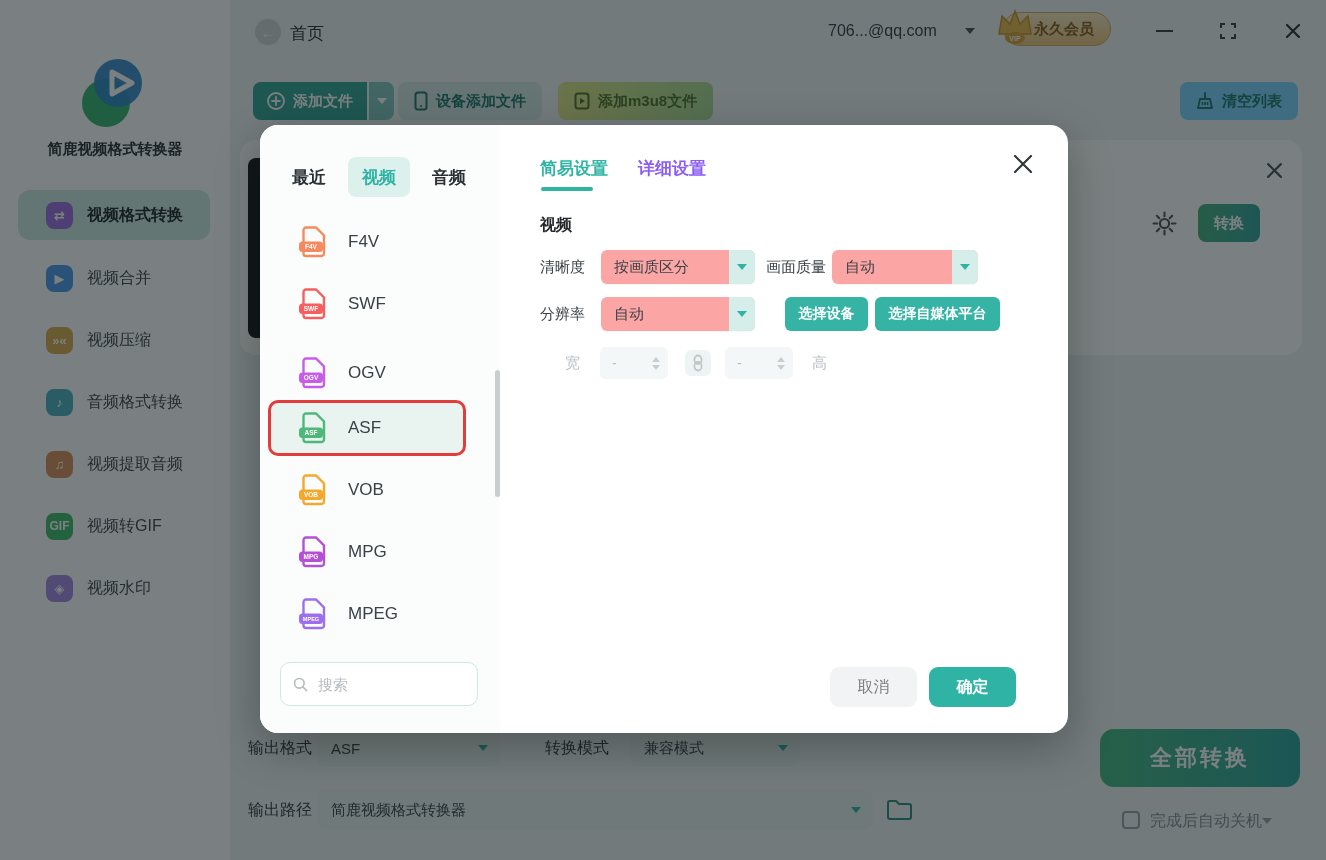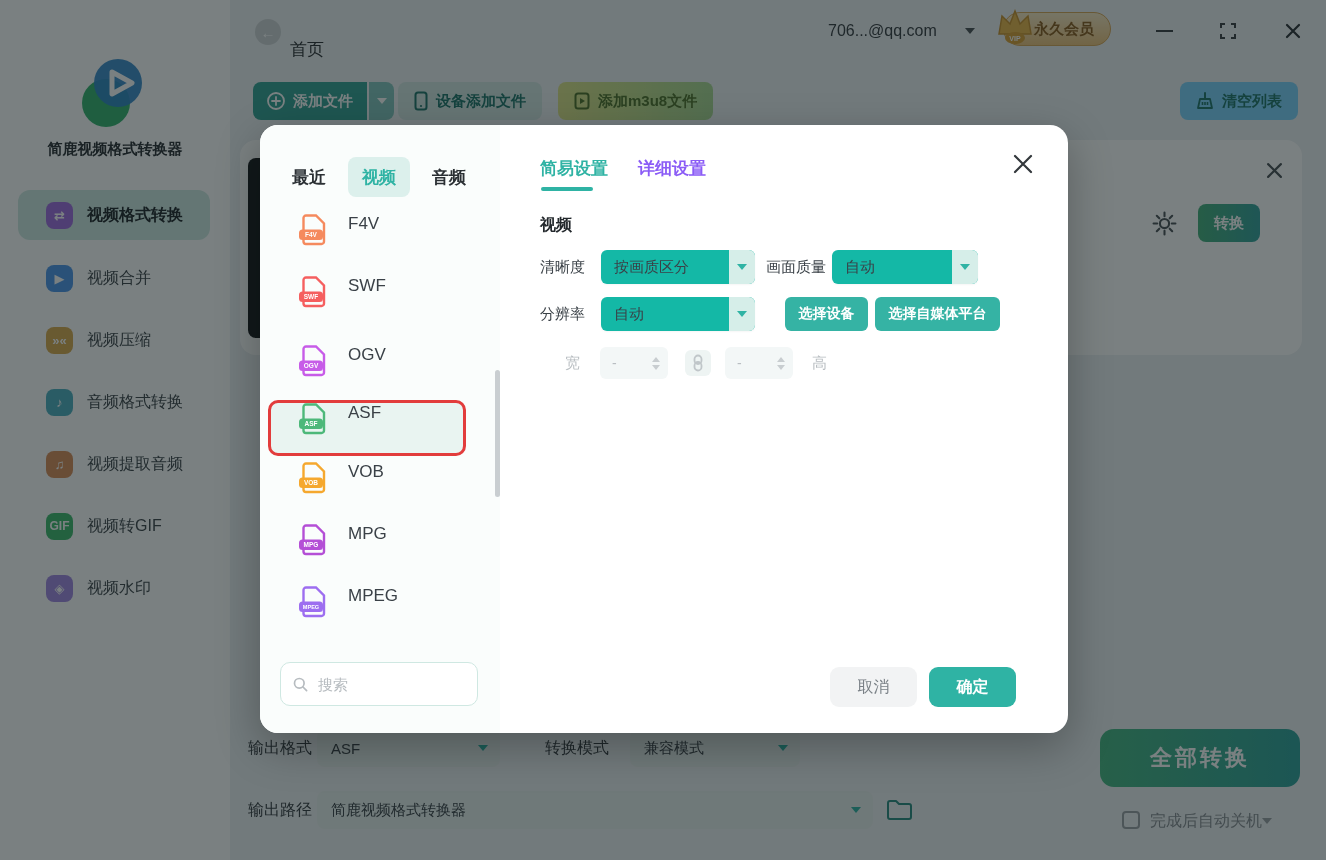--- a/index.html
+++ b/index.html
@@ -10,21 +10,21 @@
   
   .sidebar{left:0;top:0;width:230px;height:860px;background:#ffffff;}
   .app-title{left:0;top:140px;width:230px;text-align:center;font-size:15px;font-weight:bold;color:#2b3034;}
   .side-item{left:18px;width:192px;height:50px;border-radius:12px;display:flex;align-items:center;padding-left:28px;cursor:pointer;}
   .side-item.active{background:#cfe9e2;}
   .side-ico{width:27px;height:27px;border-radius:8px;color:#fff;display:flex;align-items:center;justify-content:center;font-size:13px;font-weight:bold;flex:0 0 27px;}
   .side-label{margin-left:14px;font-size:16px;color:#3f464b;}
   .side-item.active .side-label{font-weight:bold;color:#20262a;}
 
   .back-circle{width:26px;height:26px;border-radius:50%;background:#ced3d5;color:#fff;display:flex;align-items:center;justify-content:center;font-size:15px;}
-  .home-label{font-size:17px;color:#2b3034;margin-top:16px;}
+  .home-label{font-size:17px;color:#2b3034;}
   .account{font-size:16px;color:#363c41;}
   .caret-dn{width:0;height:0;border-left:5px solid transparent;border-right:5px solid transparent;border-top:6px solid #4a5055;display:inline-block;}
 
   .vip-pill{height:34px;border-radius:17px;background:linear-gradient(180deg,#f7e7c2,#ecc27c);border:1px solid #d8a657;display:flex;align-items:center;padding:0 16px 0 30px;font-size:15px;font-weight:bold;color:#8a5d20;}
 
   .winbtn{width:26px;height:26px;display:flex;align-items:center;justify-content:center;cursor:pointer;}
 
   .tbtn{height:38px;display:flex;align-items:center;justify-content:center;font-size:15px;font-weight:bold;cursor:pointer;}
   .btn-add{background:#33a294;color:#fff;border-radius:8px 0 0 8px;padding:0 14px;gap:8px;}
   .btn-add-arrow{background:#84c6be;border-radius:0 8px 8px 0;width:25px;margin-left:2px;}
@@ -45,35 +45,35 @@
   .chk-label{font-size:16px;color:#878d92;}
 
   
   .overlay{left:0;top:0;width:1326px;height:860px;background:rgba(13,23,26,0.55);z-index:50;}
 
   
   .modal{left:260px;top:125px;width:808px;height:608px;background:#fff;border-radius:18px;z-index:100;box-shadow:0 14px 44px rgba(0,0,0,.28);}
   .modal-left{left:0;top:0;width:240px;height:608px;background:#fafdfc;border-radius:18px 0 0 18px;}
   .mtab{height:40px;display:flex;align-items:center;justify-content:center;font-size:17px;font-weight:bold;color:#2b3034;cursor:pointer;padding:0 6px;border-radius:8px;}
   .mtab.active{background:#dcf0ec;color:#2fb3a4;width:62px;}
-  .fmt-row{left:8px;width:198px;height:56px;border-radius:10px;display:flex;padding-left:30px;cursor:pointer;}
+  .fmt-row{left:8px;width:198px;height:56px;border-radius:10px;display:flex;align-items:center;padding-left:30px;cursor:pointer;}
   .fmt-row.selected{background:#e9f4f1;border:3px solid #e23c3c;padding-left:27px;}
   .fmt-label{margin-left:20px;font-size:17px;color:#3a4147;}
   .scrollbar{left:235px;width:5px;height:127px;background:#c9ced1;border-radius:3px;}
   .search{left:20px;top:537px;width:198px;height:44px;border:1.5px solid #cfe8e2;border-radius:10px;background:#fff;display:flex;align-items:center;padding:0 12px;gap:8px;}
   .search input{border:none;outline:none;width:140px;font-size:15px;color:#3a4147;background:transparent;}
   .search input::placeholder{color:#b7bcc0;}
 
   .stab{font-size:17px;font-weight:bold;cursor:pointer;}
   .stab.active{color:#2fb3a4;}
   .stab.idle{color:#8b5cf6;}
   .stab-underline{width:52px;height:4px;background:#2fb3a4;border-radius:2px;}
   .sec-head{font-size:16px;font-weight:bold;color:#23282c;}
   .set-label{font-size:15px;color:#3a4147;line-height:34px;}
-  .dd{height:34px;background:#14b8a6;border-radius:6px;display:flex;align-items:center;cursor:pointer;box-shadow:0 1px 2px rgba(0,0,0,0.04);}
+  .dd{height:34px;background:#fca5a5;border-radius:6px;display:flex;align-items:center;cursor:pointer;box-shadow:0 1px 2px rgba(0,0,0,0.04);}
   .dd .dd-text{flex:1;padding-left:13px;font-size:15px;color:#3a4147;}
   .dd .dd-btn{width:26px;height:34px;background:#d6eee9;border-radius:0 6px 6px 0;display:flex;align-items:center;justify-content:center;}
   .btn-teal{height:34px;background:#35b3a4;color:#fff;font-size:14px;font-weight:bold;border-radius:6px;display:flex;align-items:center;justify-content:center;cursor:pointer;}
   .dim-label{font-size:15px;color:#b8bdc1;line-height:32px;}
   .spin{height:32px;background:#f3f7f7;border-radius:6px;display:flex;align-items:center;padding:0 8px 0 12px;}
   .spin .val{flex:1;font-size:14px;color:#b9bec2;}
   .spin-arrows{display:flex;flex-direction:column;gap:3px;align-items:center;}
   .tri-up{width:0;height:0;border-left:4px solid transparent;border-right:4px solid transparent;border-bottom:5px solid #c8cdd0;}
   .tri-dn{width:0;height:0;border-left:4px solid transparent;border-right:4px solid transparent;border-top:5px solid #c8cdd0;}
   .linkbox{width:26px;height:26px;background:#eef4f3;border-radius:6px;display:flex;align-items:center;justify-content:center;}

